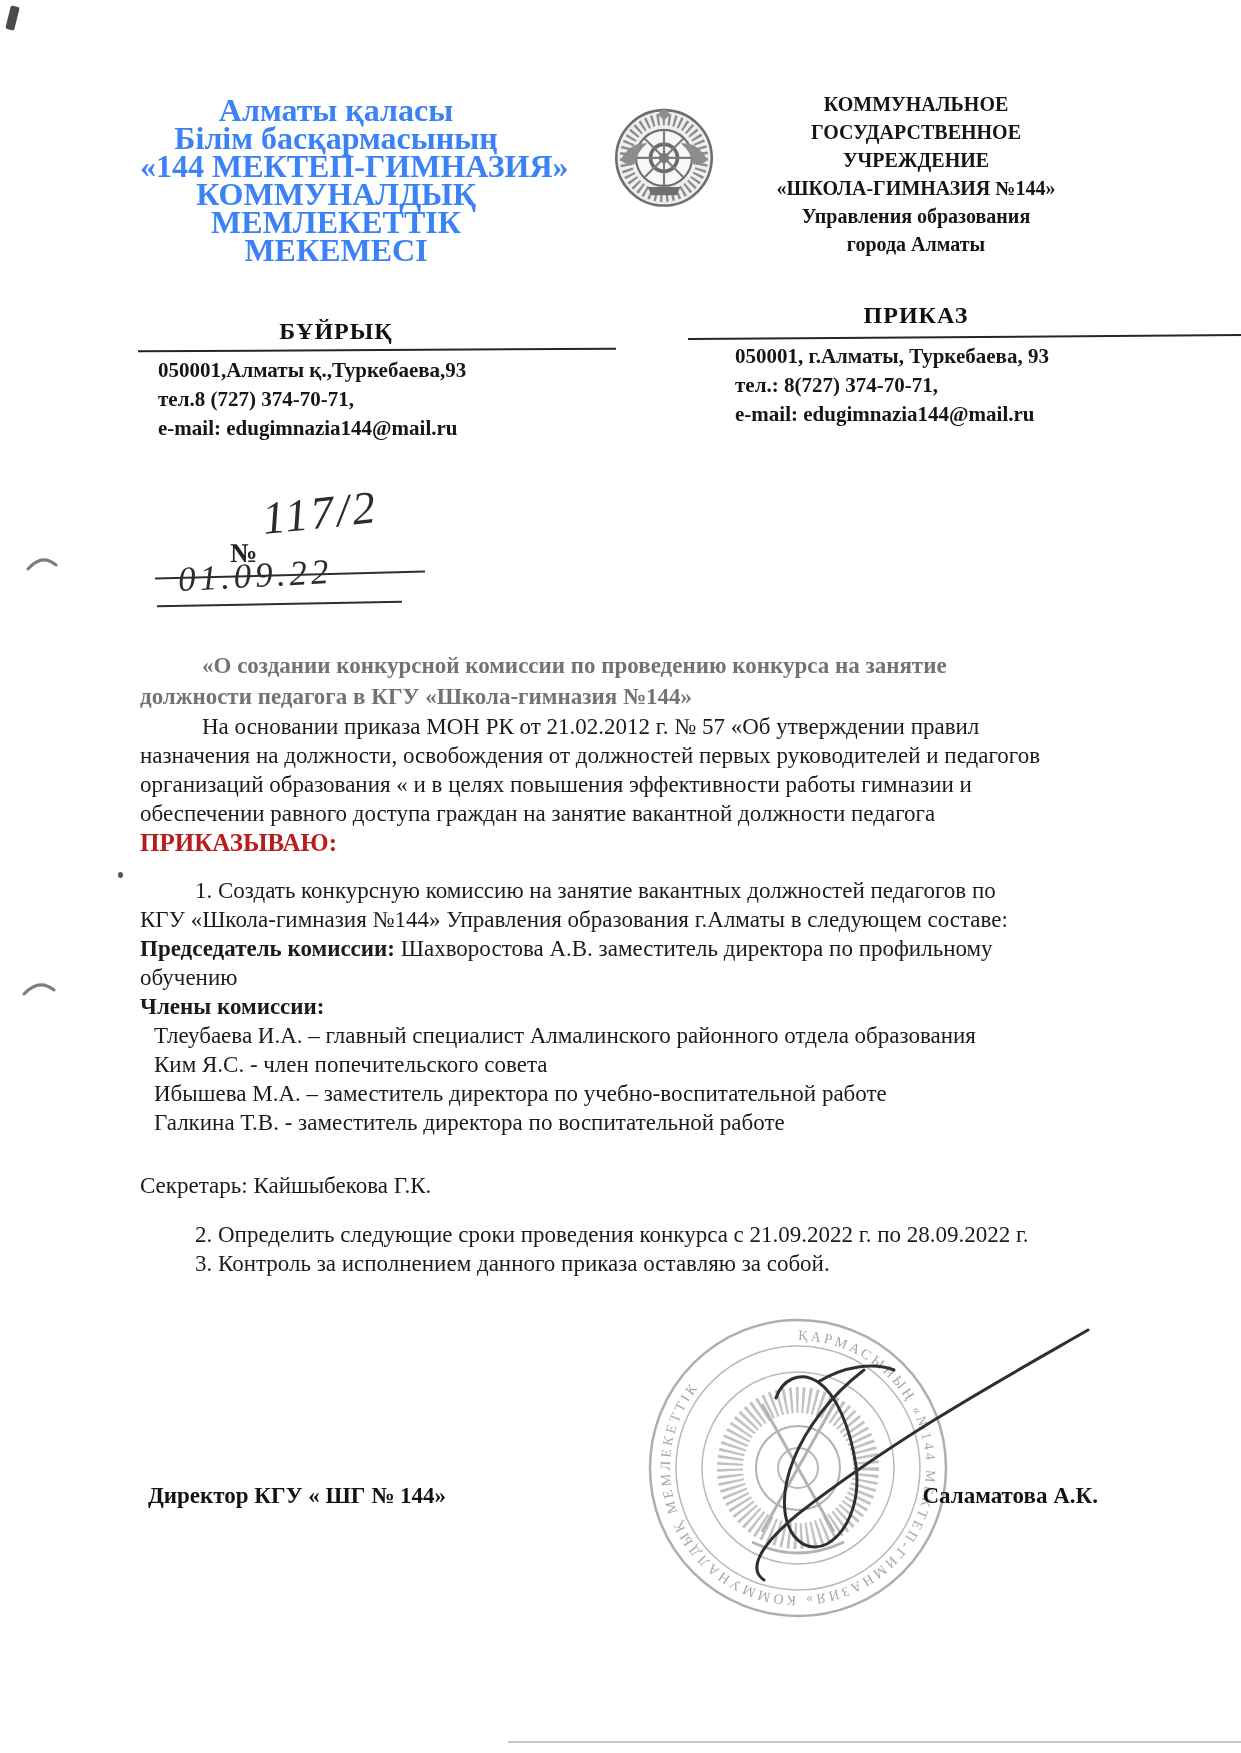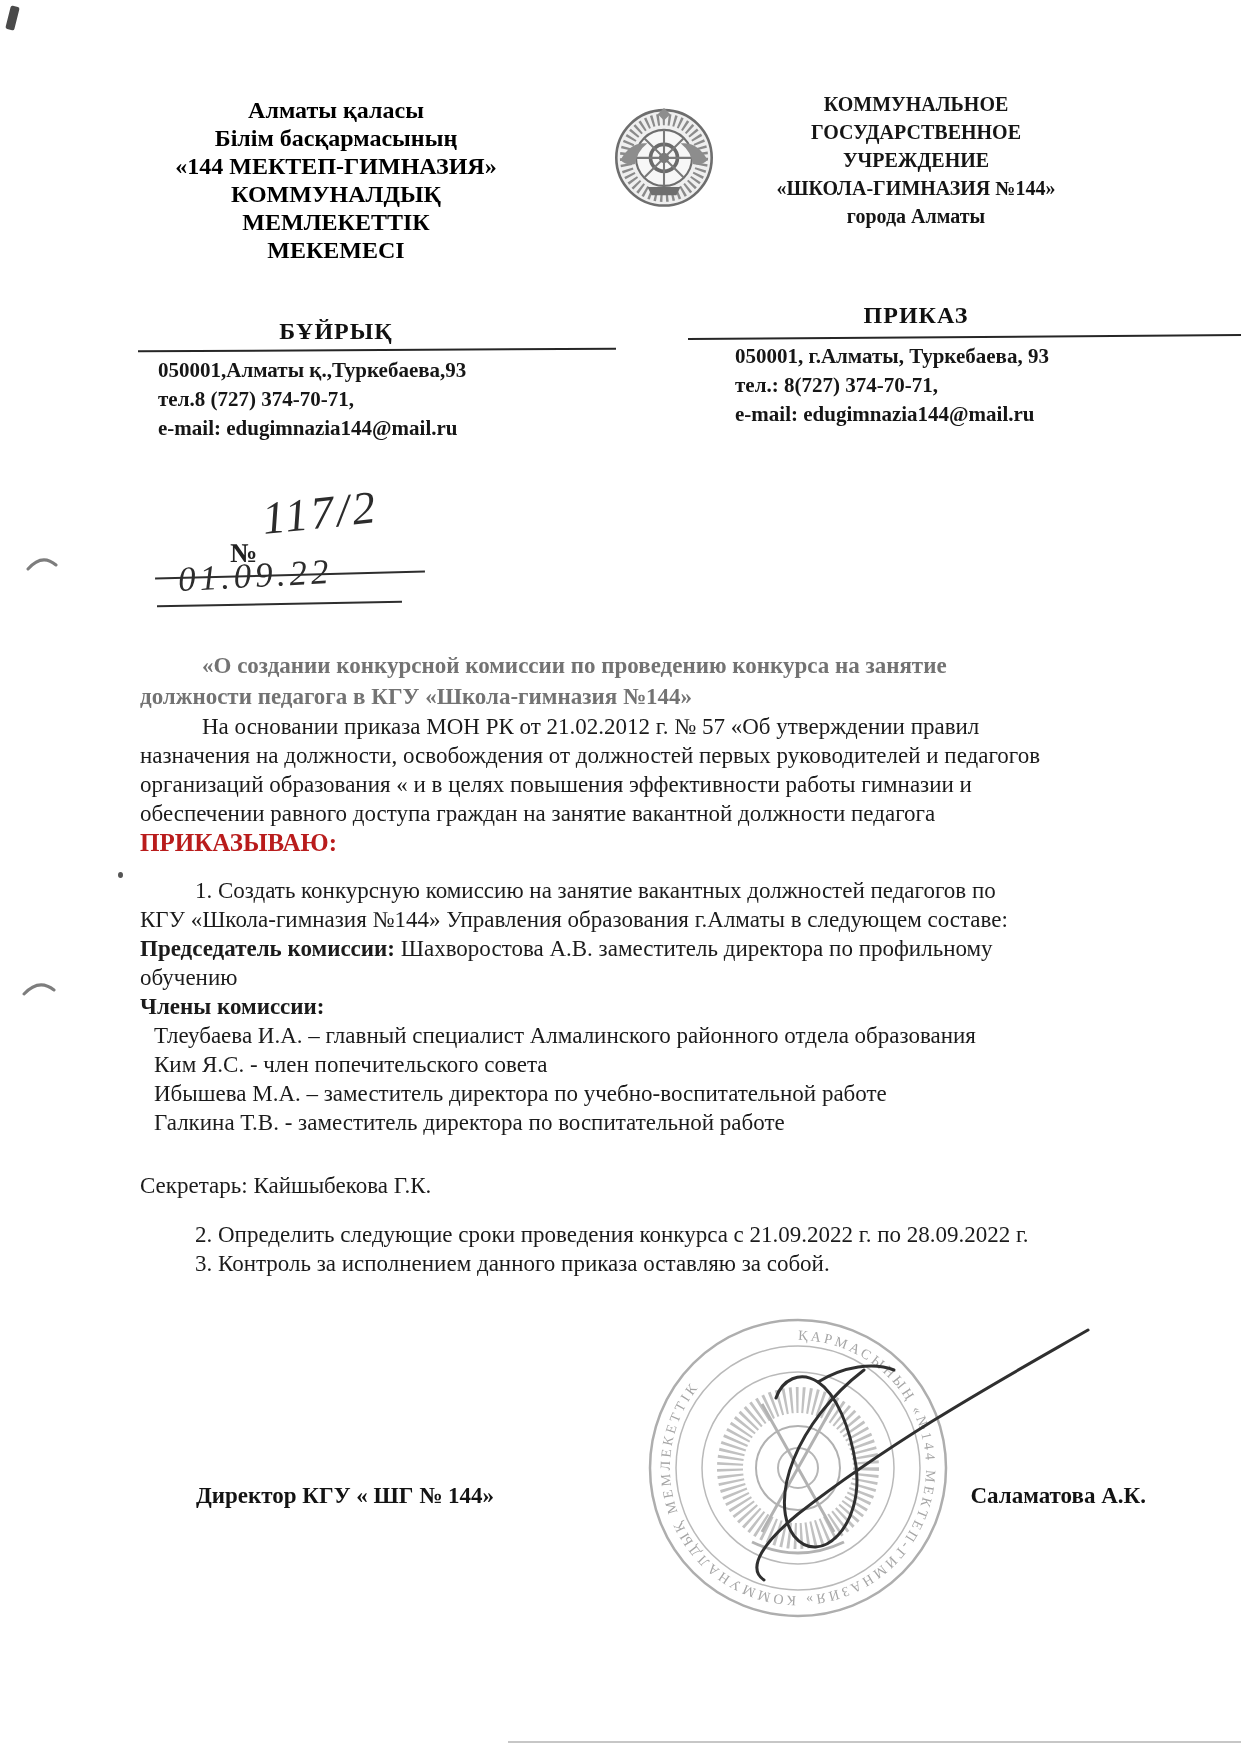--- a/index.html
+++ b/index.html
@@ -7,21 +7,21 @@
     position:relative;
     width:1241px;height:1753px;
     background:#ffffff;
     font-family:"Liberation Serif", serif;
     color:#1b1b1b;
     overflow:hidden;
     margin:0 auto;
   }
   
   .org-block{position:absolute;text-align:center;font-weight:bold;}
-  .org-kk{left:140px;top:96px;width:392px;font-size:24px;line-height:28px;color:#000000;}
+  .org-kk{left:140px;top:96px;width:392px;font-size:32px;line-height:28px;color:#3b82f6;}
   .org-ru{left:690px;top:90px;width:452px;font-size:20px;line-height:28px;color:#151515;}
   .org-block div{white-space:nowrap;}
   .doc-type{position:absolute;font-weight:bold;font-size:24px;letter-spacing:1px;color:#111;}
   .doc-type-kk{left:140px;top:318px;width:392px;text-align:center;}
   .doc-type-ru{left:690px;top:302px;width:452px;text-align:center;}
   .rule{position:absolute;border-top:2.5px solid #262626;}
   .rule-left{left:138px;top:349px;width:478px;transform:rotate(-0.3deg);}
   .rule-right{left:688px;top:336px;width:553px;transform:rotate(-0.4deg);}
   .addr{position:absolute;font-weight:bold;font-size:21px;line-height:29px;color:#161616;}
   .addr-kk{left:158px;top:356px;}
@@ -44,21 +44,21 @@
   .p-resolve{font-weight:bold;font-size:25px;line-height:30px;color:#b91c1c;}
   .p-item1{text-indent:55px;margin-top:18px !important;padding-right:30px;}
   .p-chairman{}
   .p-chairman .lbl{font-weight:bold;}
   .p-members-lbl{font-weight:bold;}
   .p-member{text-indent:14px;padding-right:55px;}
   .p-secretary{margin-top:34px !important;}
   .p-item2{text-indent:55px;margin-top:20px !important;}
   .p-item3{text-indent:55px;}
   
-  .sign-row{position:absolute;left:148px;top:1483px;width:950px;display:flex;justify-content:space-between;font-weight:bold;font-size:23px;color:#131313;z-index:3;margin-left:48px;}
+  .sign-row{position:absolute;left:148px;top:1483px;width:950px;display:flex;justify-content:space-between;font-weight:bold;font-size:23px;color:#131313;z-index:3;}
   
   .seal{position:absolute;left:642px;top:1312px;width:312px;height:312px;z-index:1;opacity:.8;}
   .signature-art{position:absolute;left:668px;top:1318px;width:432px;height:292px;z-index:3;}
   
   .margin-mark{position:absolute;z-index:1;}
   .mm1{left:26px;top:556px;}
   .mm2{left:22px;top:980px;}
   .resolve-dot{position:absolute;left:118px;top:872px;width:5px;height:6px;background:#555;border-radius:50%;z-index:2;}
   .corner-mark{position:absolute;left:8px;top:6px;width:9px;height:24px;background:#4a4a4a;transform:rotate(14deg);border-radius:2px;}
   .bottom-line{position:absolute;left:508px;top:1741px;width:733px;height:2px;background:#c7c7c7;}
@@ -98,20 +98,21 @@
     <path d="M92 52 Q82 34 66 36 Q76 44 78 56 Q86 58 92 52 Z" fill="#8d8d8d"></path>
     <path d="M34 78 L66 78 L62 86 L38 86 Z" fill="#6f6f6f"></path>
     <path d="M44 8 L50 2 L56 8 L50 14 Z" fill="#8d8d8d"></path>
   </svg>
 
   <div class="org-block org-ru">
     <div>КОММУНАЛЬНОЕ</div>
     <div>ГОСУДАРСТВЕННОЕ</div>
     <div>УЧРЕЖДЕНИЕ</div>
     <div>«ШКОЛА-ГИМНАЗИЯ №144»</div>
+    <div>Управления образования</div>
     <div>города Алматы</div>
   </div>
 
   <div class="doc-type doc-type-kk">БҰЙРЫҚ</div>
   <div class="doc-type doc-type-ru">ПРИКАЗ</div>
 
   <div class="rule rule-left"></div>
   <div class="rule rule-right"></div>
 
   <div class="addr addr-kk">

